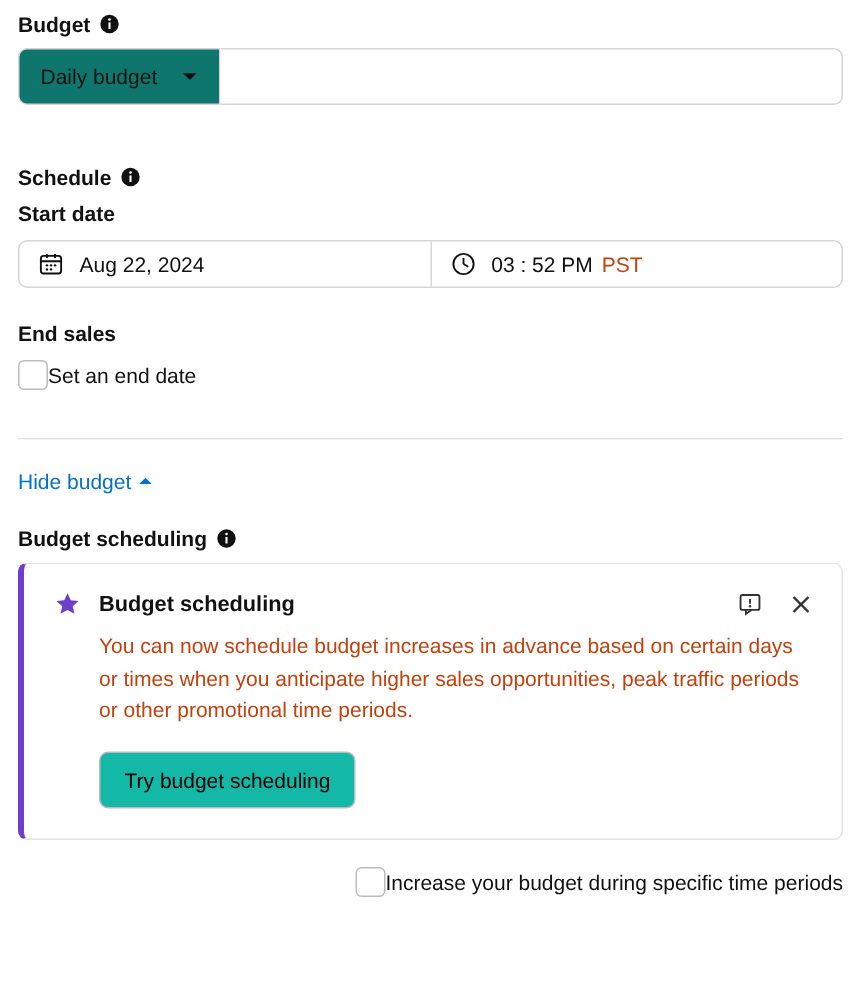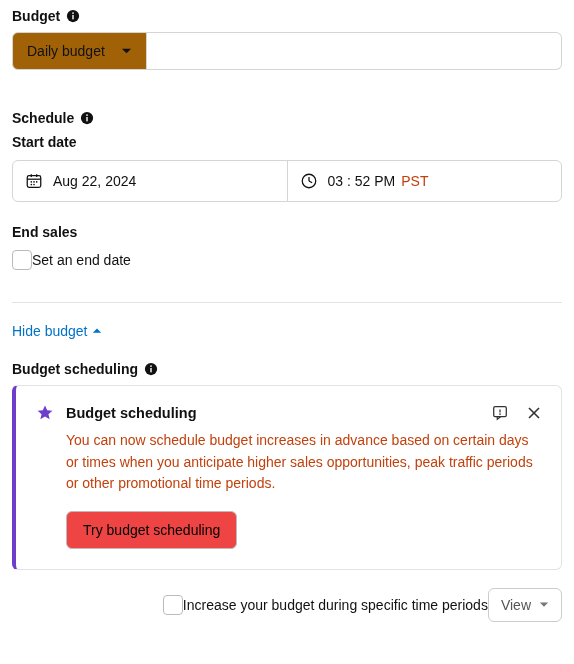--- a/index.html
+++ b/index.html
@@ -10,48 +10,48 @@
     background: #fff;
     width: 574px;
     padding: 8px 12px;
   }
   .section-label { font-weight: 700; font-size: 14px; display: flex; align-items: center; gap: 6px; margin-bottom: 8px; }
   .info-icon { display:inline-flex; align-items:center; }
   .budget-row { display:flex; gap:0; margin-bottom: 40px; }
   .select-wrap { 
     border:1px solid #d5d5d5; border-radius:6px 0 0 6px; 
     height:38px; display:flex; align-items:center; 
-    padding:0 14px; gap:16px; cursor:pointer; background:#a16207;
+    padding:0 14px; gap:16px; cursor:pointer; background:#0f766e;
   }
   .budget-input {
     flex:1; border:1px solid #d5d5d5; border-left:none; border-radius:0 6px 6px 0;
     height:38px; padding:0 10px; font-size:14px; outline:none;
   }
   .sublabel { font-weight:700; font-size:14px; margin-bottom:10px; }
-  .date-row { display:flex; gap:0; border:1px solid #d5d5d5; border-radius:6px; height:42px; margin-bottom:22px; }
+  .date-row { display:flex; gap:0; border:1px solid #d5d5d5; border-radius:6px; height:32px; margin-bottom:22px; }
   .date-cell { flex:1; display:flex; align-items:center; gap:10px; padding:0 12px; }
   .date-cell + .date-cell { border-left:1px solid #d5d5d5; }
   .time-text { display:flex; align-items:center; gap:6px; }
   .muted { color:#c2410c; }
   .checkbox-row { display:flex; align-items:center; gap:0; }
   .checkbox { width:20px; height:20px; border:1px solid #bbb; border-radius:4px; background:#fff; cursor:pointer; }
   hr.sep { border:none; border-top:1px solid #e3e3e3; margin:32px 0 20px 0; }
   .link-toggle { color:#0073c7; font-size:14px; cursor:pointer; display:flex; align-items:center; gap:4px; margin-bottom:22px; }
   .callout {
     border:1px solid #e3e3e3; border-left:4px solid #6f3dcc; border-radius:6px;
     padding:18px 20px 20px 20px; margin-bottom:18px; position:relative;
   }
   .callout-header { display:flex; align-items:center; justify-content:space-between; margin-bottom:8px; }
   .callout-title-wrap { display:flex; align-items:center; gap:12px; }
   .star { color:#6f3dcc; }
   .callout-title { font-weight:700; font-size:14.5px; }
   .callout-actions { display:flex; align-items:center; gap:18px; }
   .callout-body { color:#c2410c; line-height:1.55; margin:6px 0 16px 0; padding-left:30px; }
   .btn-outline {
-    border:1px solid #bbb; background:#ef4444; border-radius:6px;
+    border:1px solid #bbb; background:#14b8a6; border-radius:6px;
     padding:10px 16px; font-size:14px; cursor:pointer; margin-left:30px;
   }
   .bottom-row { display:flex; align-items:center; justify-content:flex-end; }
   .view-btn {
     border:1px solid #ccc; background:#fff; border-radius:6px;
     padding:8px 12px; font-size:14px; color:#555; cursor:pointer;
     display:flex; align-items:center; gap:8px;
   }
   svg { display:block; }
 </style>
@@ -181,21 +181,13 @@
   </div>
   <div class="callout-body">You can now schedule budget increases in advance based on certain days or times when you anticipate higher sales opportunities, peak traffic periods or other promotional time periods.</div>
   <button class="btn-outline">Try budget scheduling</button>
 </div>
 
 <div class="bottom-row">
   <div class="checkbox-row">
     <div class="checkbox"></div>
     <span>Increase your budget during specific time periods</span>
   </div>
-  <button class="view-btn">
-    <span>View</span>
-    <span>
-      <svg width="10" height="10" viewBox="0 0 12 12">
-          <path d="M1 3 L6 8 L11 3" fill="#777"></path>
-        </svg>
-    </span>
-  </button>
 </div>
 
 </body></html>

